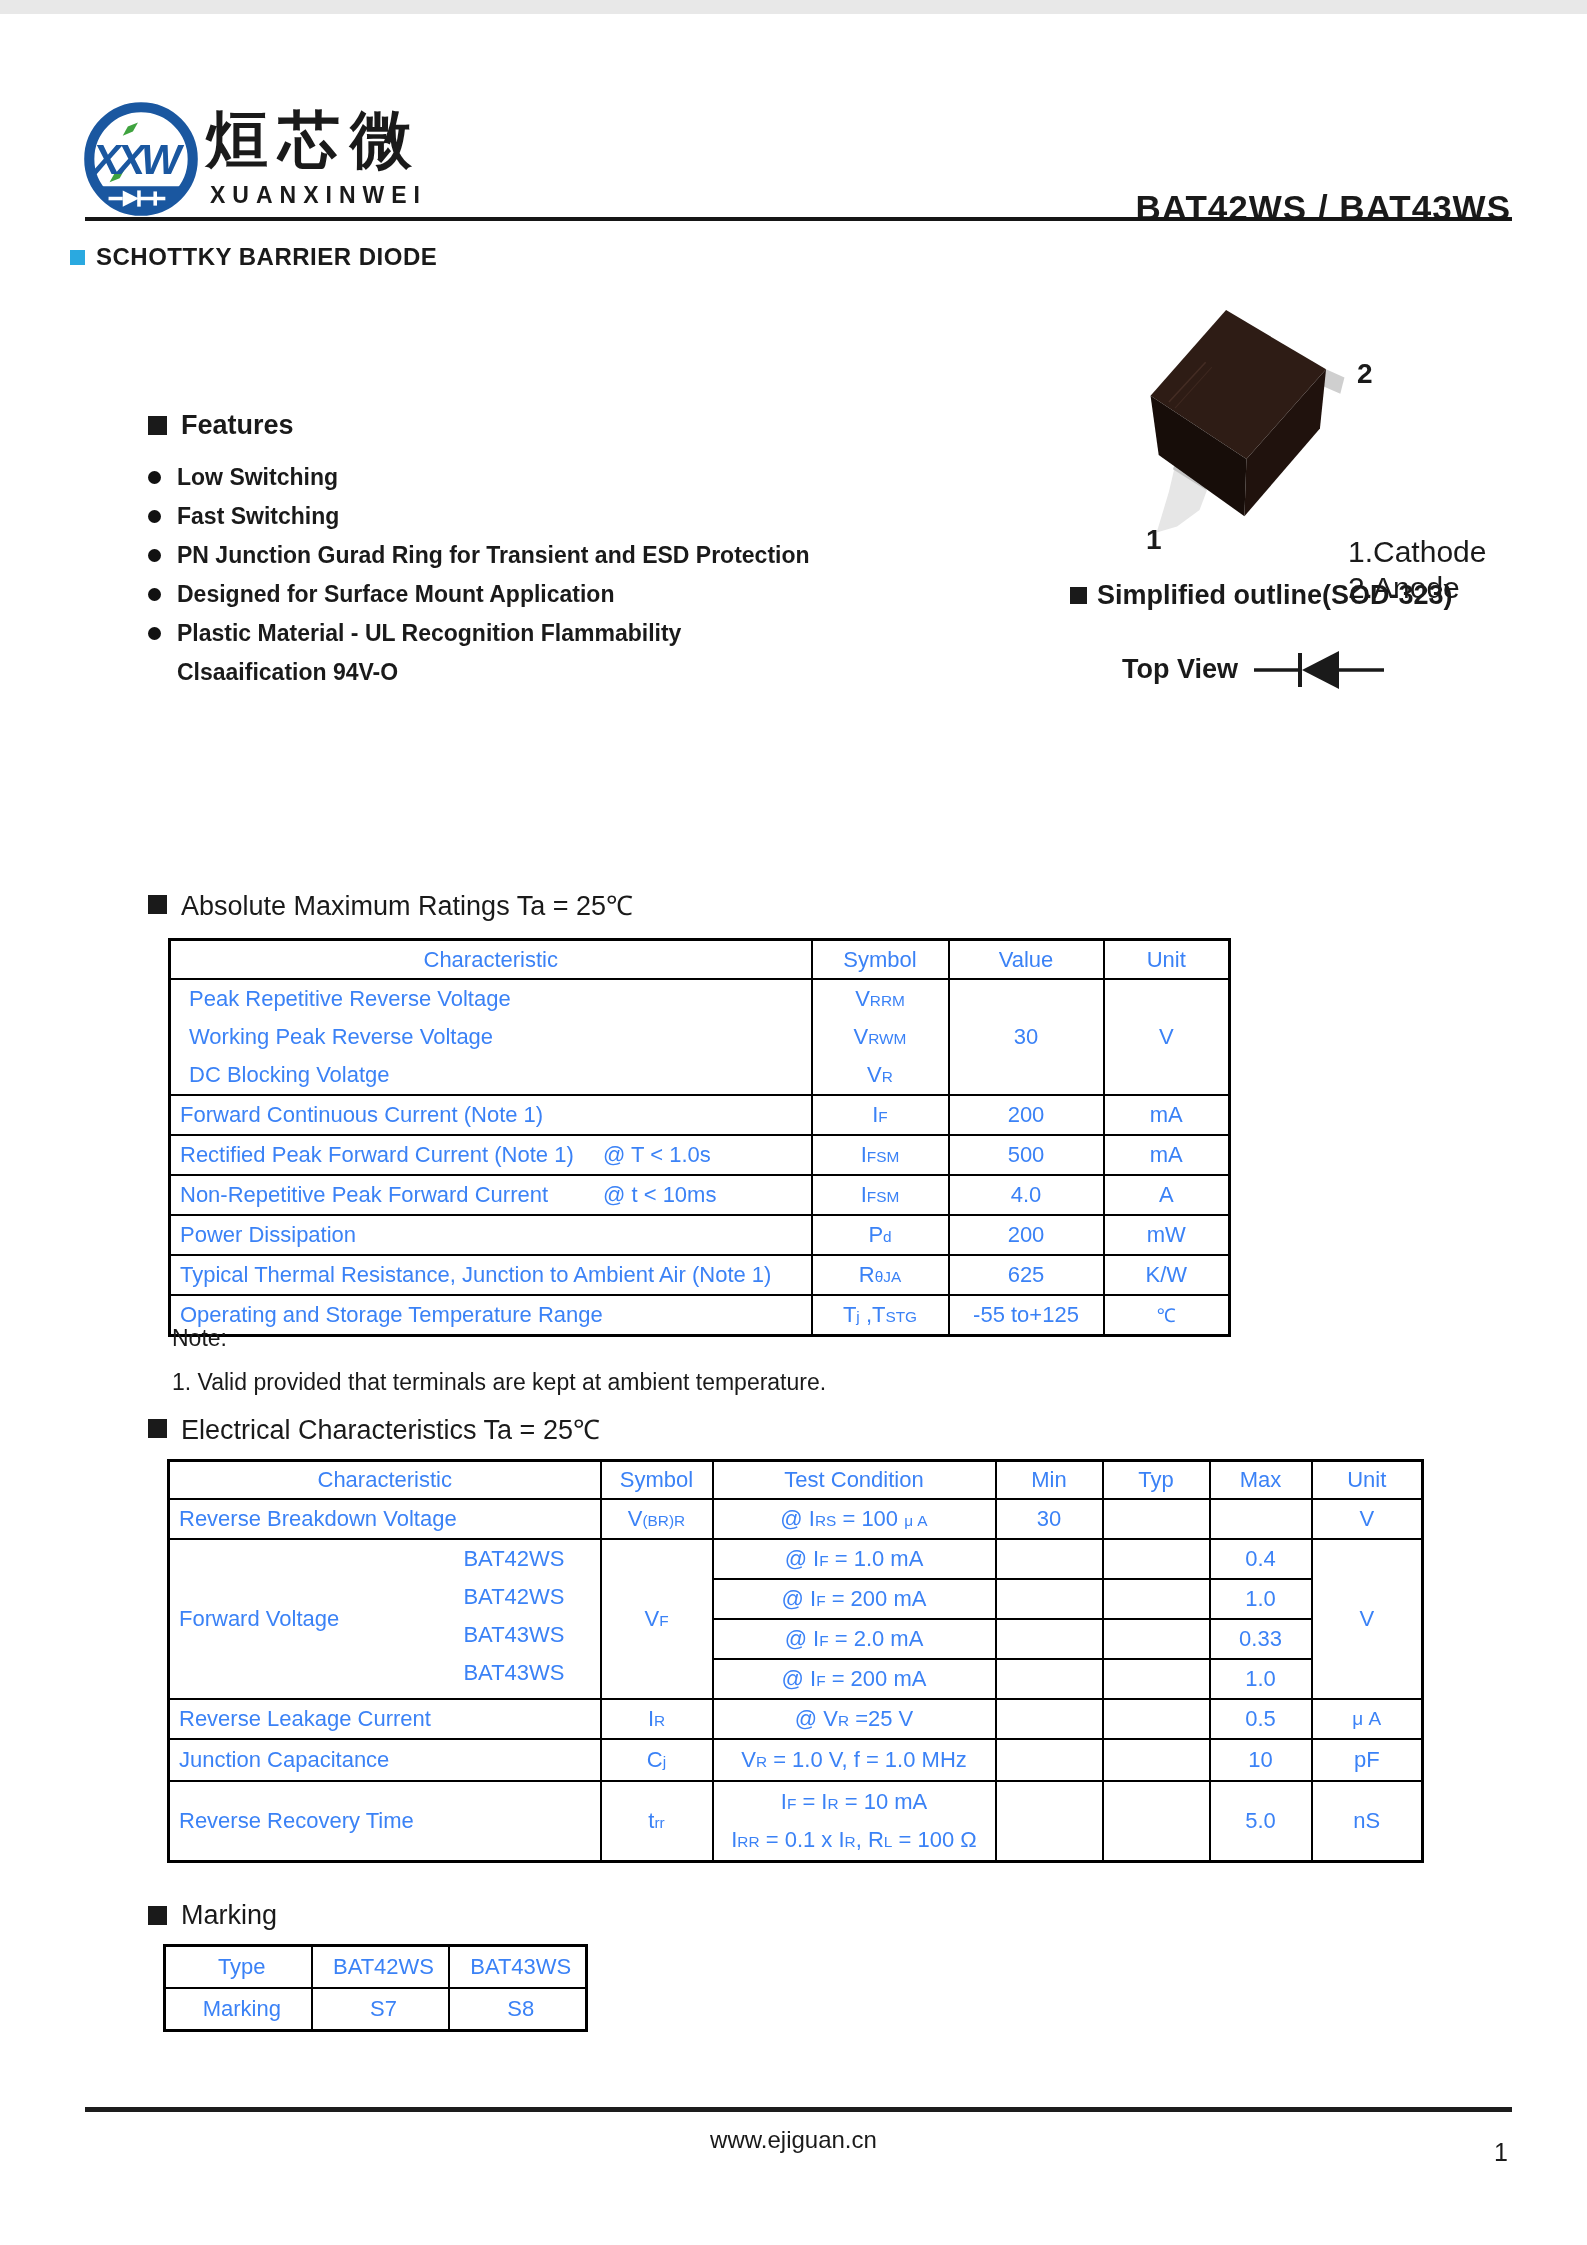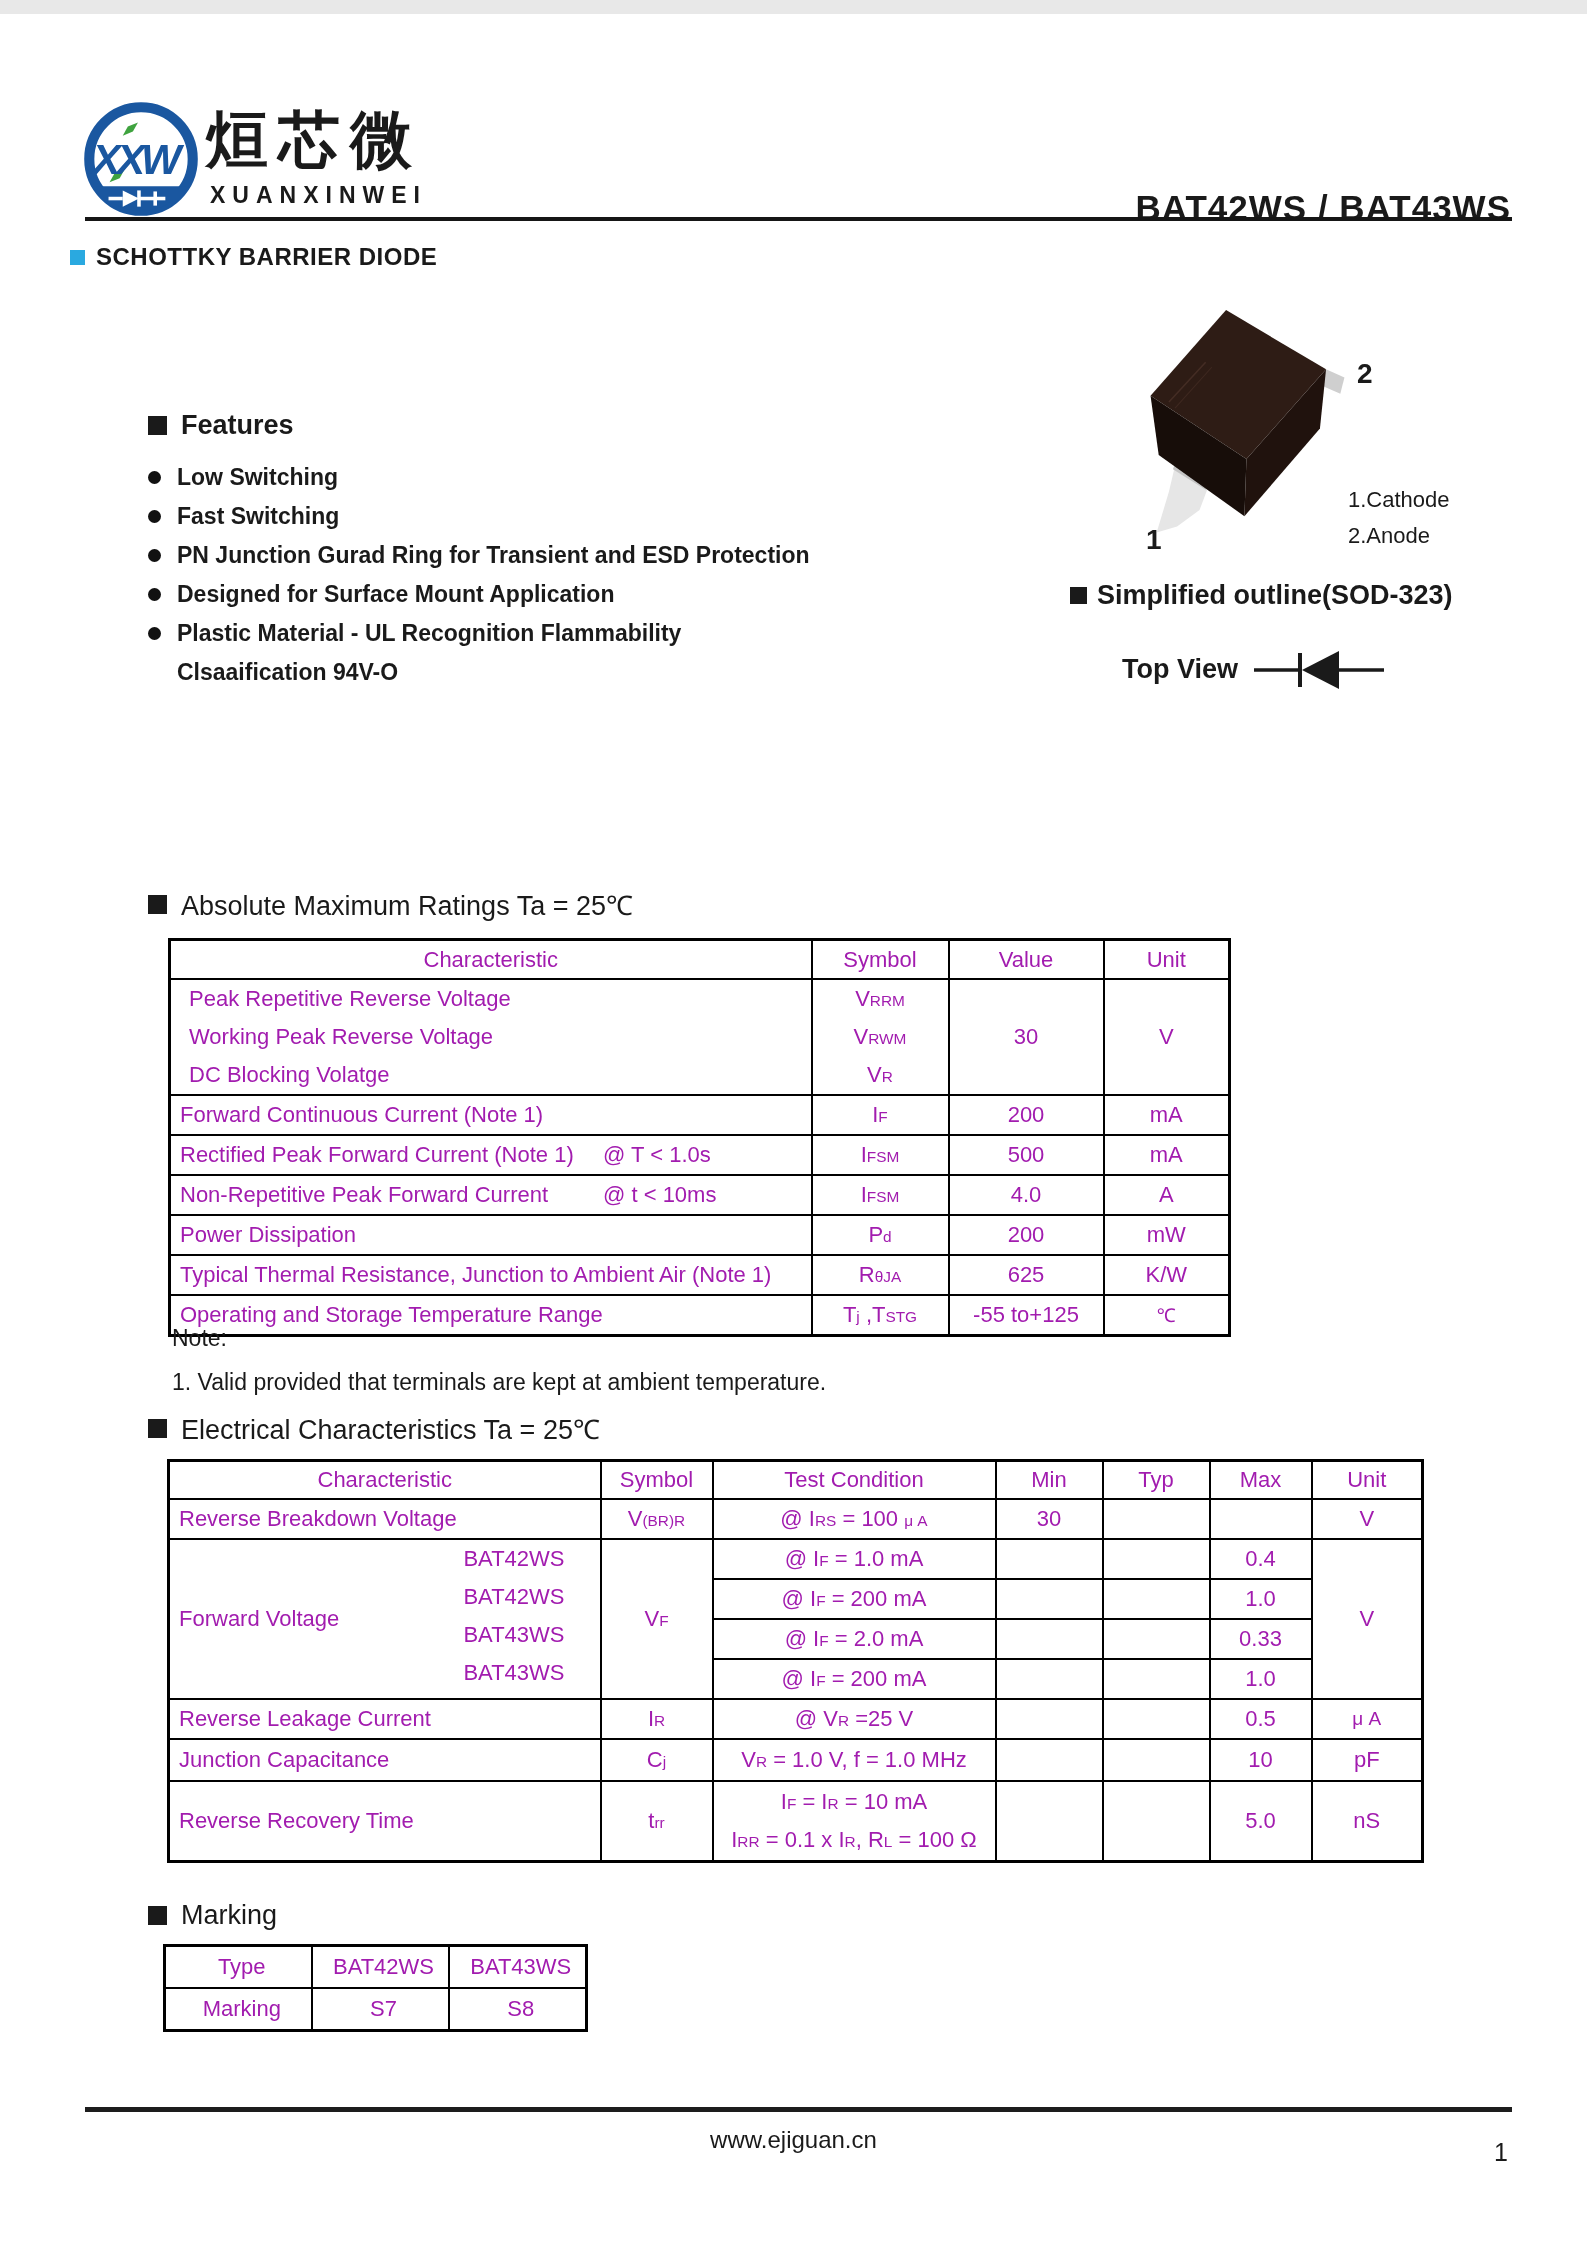--- a/index.html
+++ b/index.html
@@ -19,27 +19,27 @@
   .sec-title .sq{width:19px;height:19px;background:#1a1a1a;margin-right:14px;flex:none;}
   
   #features{left:148px;top:396px;width:780px;font-weight:bold;}
   .feat-list{margin-top:17px;}
   .feat{display:flex;align-items:center;height:39px;font-size:23px;}
   .feat .dot{width:13px;height:13px;border-radius:50%;background:#111;margin-right:16px;flex:none;}
   .feat-cont{margin-left:29px;height:39px;display:flex;align-items:center;font-size:23px;}
   
   #pin2-label{left:1357px;top:344px;font-size:28px;font-weight:700;}
   #pin1-label{left:1146px;top:510px;font-size:28px;font-weight:700;}
-  #pin-names{left:1348px;top:468px;font-size:22px;line-height:36px;}
+  #pin-names{left:1348px;top:520px;font-size:30px;line-height:36px;}
   #outline-title{left:1070px;top:566px;display:flex;align-items:center;}
   #outline-title .sq{width:17px;height:17px;background:#1a1a1a;margin-right:10px;}
   #outline-title .t{font-size:27px;font-weight:700;}
   #topview-label{left:1122px;top:640px;font-size:27px;font-weight:700;}
   
-  table{border-collapse:collapse;table-layout:fixed;font-size:22px;color:#a21caf;}
+  table{border-collapse:collapse;table-layout:fixed;font-size:22px;color:#3b82f6;}
   table,td{border:2px solid #000;}
   table{border-width:3px;}
   td{padding:0;text-align:center;overflow:hidden;}
   td.l{text-align:left;padding-left:9px;}
   .sub{font-size:0.70em;}
   .su{font-size:19px;}
   
   #absmax{left:148px;top:872px;}
   #absmax table{width:1060px;margin:15px 0 0 20px;}
   #absmax td.hd{height:37px;}

